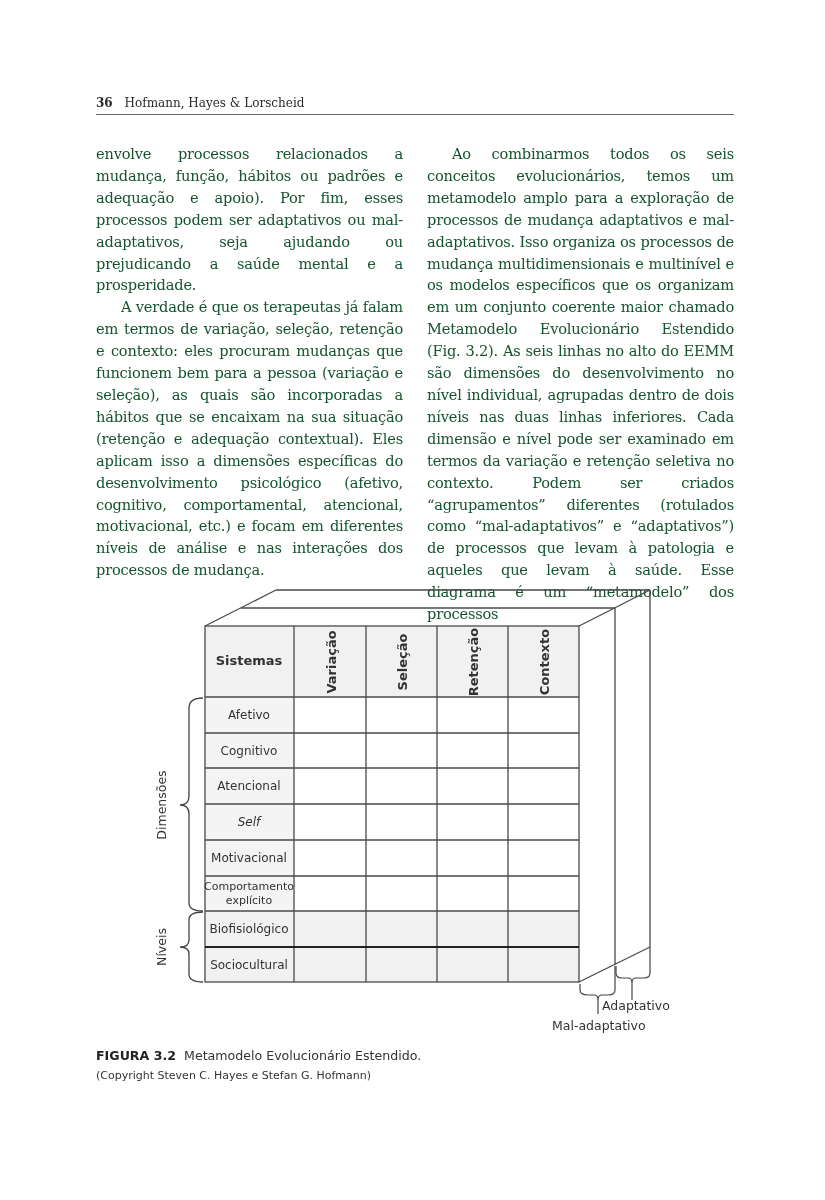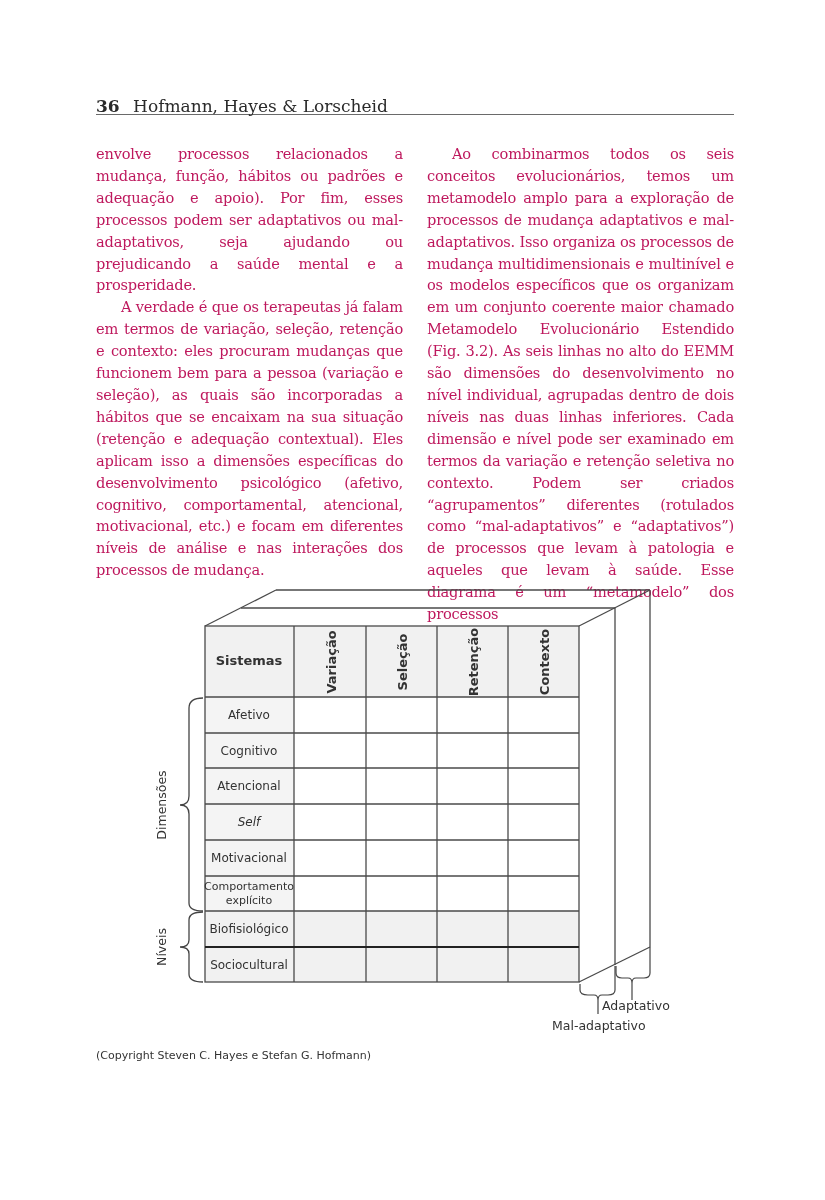--- a/index.html
+++ b/index.html
@@ -1,19 +1,19 @@
 <!DOCTYPE html>
 <html><head>
 <meta charset="utf-8">
 <style>
   html, body { margin:0; padding:0; background:#ffffff; }
   body { width:825px; height:1200px; position:relative; overflow:hidden; color:#2a2a2a; }
-  .header { position:absolute; left:96px; top:96px; width:638px; height:18px; border-bottom:1.5px solid #6a6a6a; font-family:"DejaVu Serif", serif; font-size:17px; }
+  .header { position:absolute; left:96px; top:96px; width:638px; height:18px; border-bottom:1.5px solid #6a6a6a; font-family:"DejaVu Serif", serif; font-size:12px; }
   .header .pg { font-weight:bold; margin-right:8px; }
-  .col { position:absolute; top:143px; width:307px; font-family:"DejaVu Serif", serif; font-size:14.6px; line-height:21.9px; text-align:justify; color:#be185d; letter-spacing:-0.2px; }
+  .col { position:absolute; top:143px; width:307px; font-family:"DejaVu Serif", serif; font-size:14.6px; line-height:21.9px; text-align:justify; color:#14532d; letter-spacing:-0.2px; }
   .col p { margin:0; }
   .col p.indent { text-indent:25px; }
   .col.left { left:96px; }
   .col.right { left:427px; }
   .fig { position:absolute; left:0; top:0; }
   .caption { position:absolute; left:96px; top:1046px; font-family:"DejaVu Sans", sans-serif; font-size:12.6px; color:#333; line-height:20px; }
   .caption b { font-weight:bold; color:#222; margin-right:4px; }
   .caption .sub { font-size:11px; }
   svg text { font-family:"DejaVu Sans", sans-serif; fill:#333; }
 </style>
@@ -92,14 +92,18 @@
 
   <path d="M580 984 L580 990 Q580 995 588 995 L594 995 Q598 995 598 1000 Q598 995 602 995 L608 995 Q615 995 615 990 L615 966" stroke="#444" stroke-width="1.2" fill="none"></path>
   <line x1="598" y1="1000" x2="598" y2="1014" stroke="#444" stroke-width="1.2"></line>
   <path d="M616 966 L616 973 Q616 978 622 978 L628 978 Q632 978 632 983 Q632 978 636 978 L644 978 Q650 978 650 973 L650 947" stroke="#444" stroke-width="1.2" fill="none"></path>
   <line x1="632" y1="983" x2="632" y2="1000" stroke="#444" stroke-width="1.2"></line>
   <text x="602" y="1010" font-size="12.5">Adaptativo</text>
   <text x="552" y="1030" font-size="12.5">Mal-adaptativo</text>
 </svg>
 
 <div class="caption">
+  <div>
+    <b>FIGURA 3.2</b>
+    <span>Metamodelo Evolucionário Estendido.</span>
+  </div>
   <div class="sub">(Copyright Steven C. Hayes e Stefan G. Hofmann)</div>
 </div>
 
 </body></html>

